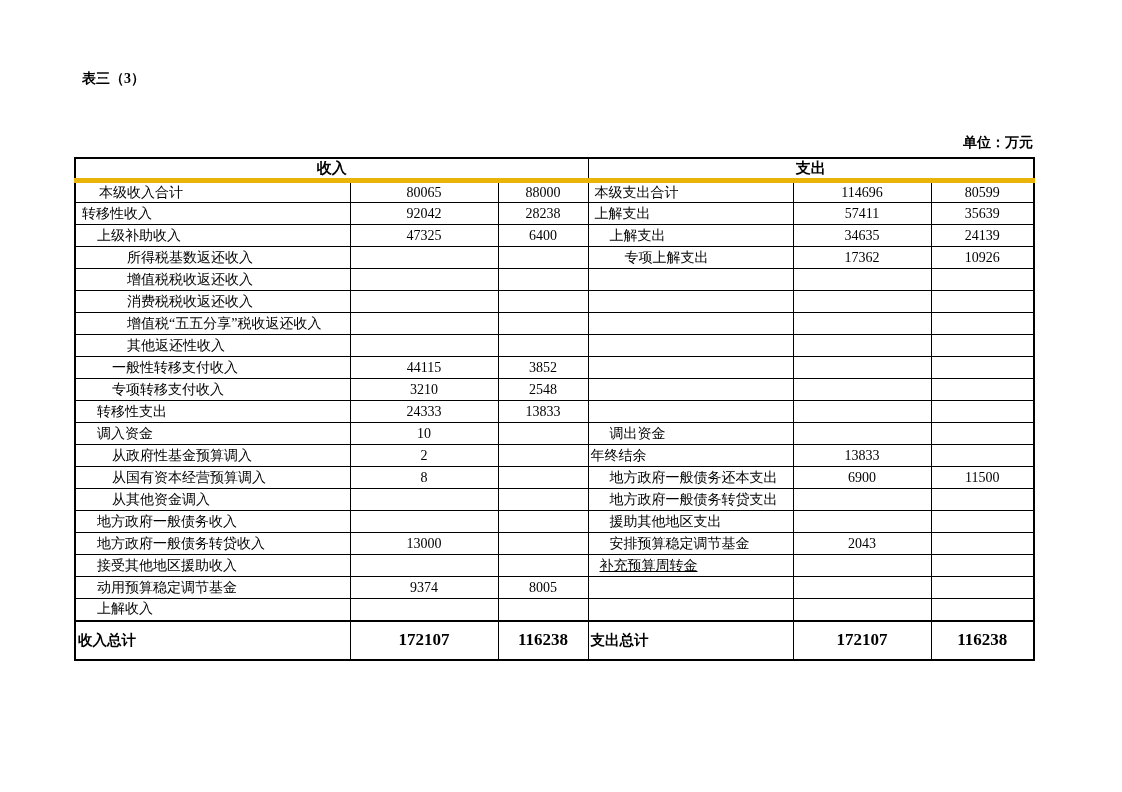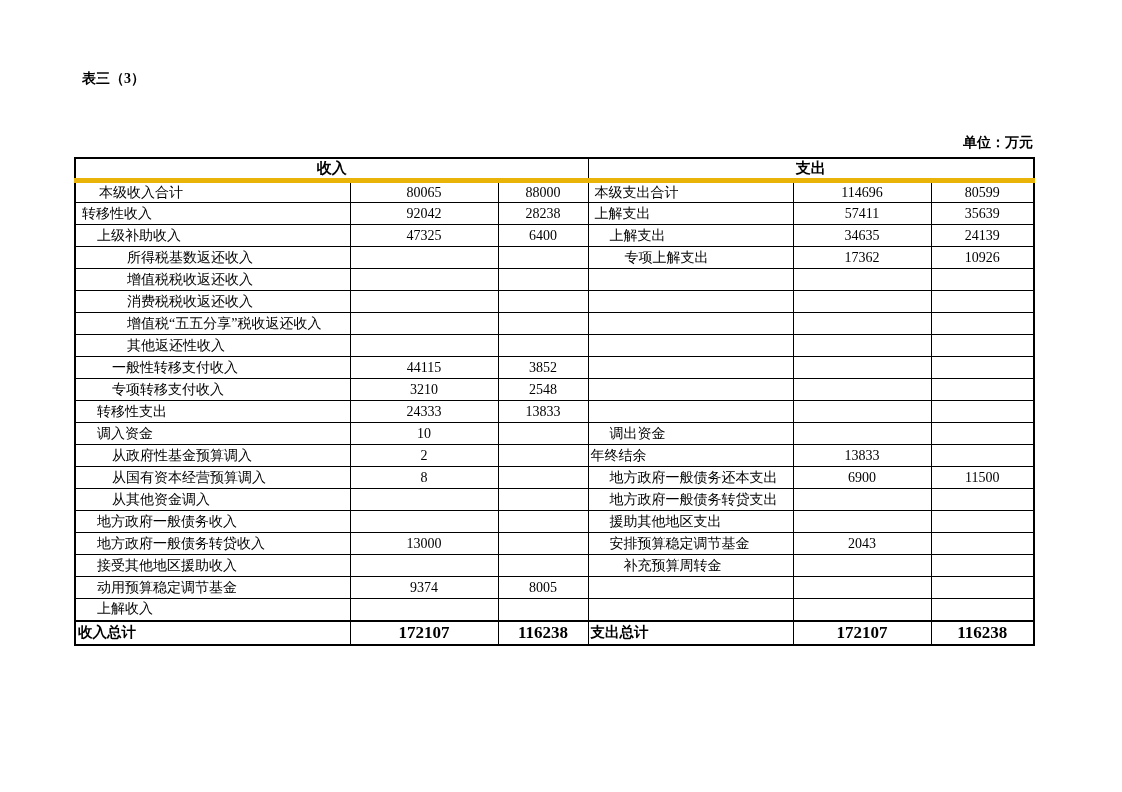--- a/index.html
+++ b/index.html
@@ -80,21 +80,21 @@
   td.item-cell {
     text-align: left;
     font-size: 14px;
     white-space: nowrap;
   }
   td.num-cell {
     text-align: center;
     font-size: 14px;
     white-space: nowrap;
   }
-  tr.total-row { height: 24px; }
+  tr.total-row { height: 39px; }
   tr.total-row td {
     border-top: 2px solid #000000;
     font-weight: bold;
   }
   tr.total-row td.item-cell {
     font-family: "Liberation Sans", "DejaVu Sans", sans-serif;
     font-size: 14.5px;
   }
   tr.total-row td.num-cell { font-size: 17px; }
 </style>
@@ -255,21 +255,21 @@
           <td class="num-cell">13000</td>
           <td class="num-cell"></td>
           <td class="item-cell" style="padding-left: 21px;">安排预算稳定调节基金</td>
           <td class="num-cell">2043</td>
           <td class="num-cell"></td>
         </tr>
         <tr class="data-row">
           <td class="item-cell" style="padding-left: 21px;">接受其他地区援助收入</td>
           <td class="num-cell"></td>
           <td class="num-cell"></td>
-          <td class="item-cell" style="padding-left: 35px;">补充预算周转金</td>
+          <td class="item-cell" style="padding-left: 11px; text-decoration: underline;">补充预算周转金</td>
           <td class="num-cell"></td>
           <td class="num-cell"></td>
         </tr>
         <tr class="data-row">
           <td class="item-cell" style="padding-left: 21px;">动用预算稳定调节基金</td>
           <td class="num-cell">9374</td>
           <td class="num-cell">8005</td>
           <td class="item-cell" style="padding-left: 6px;"></td>
           <td class="num-cell"></td>
           <td class="num-cell"></td>

